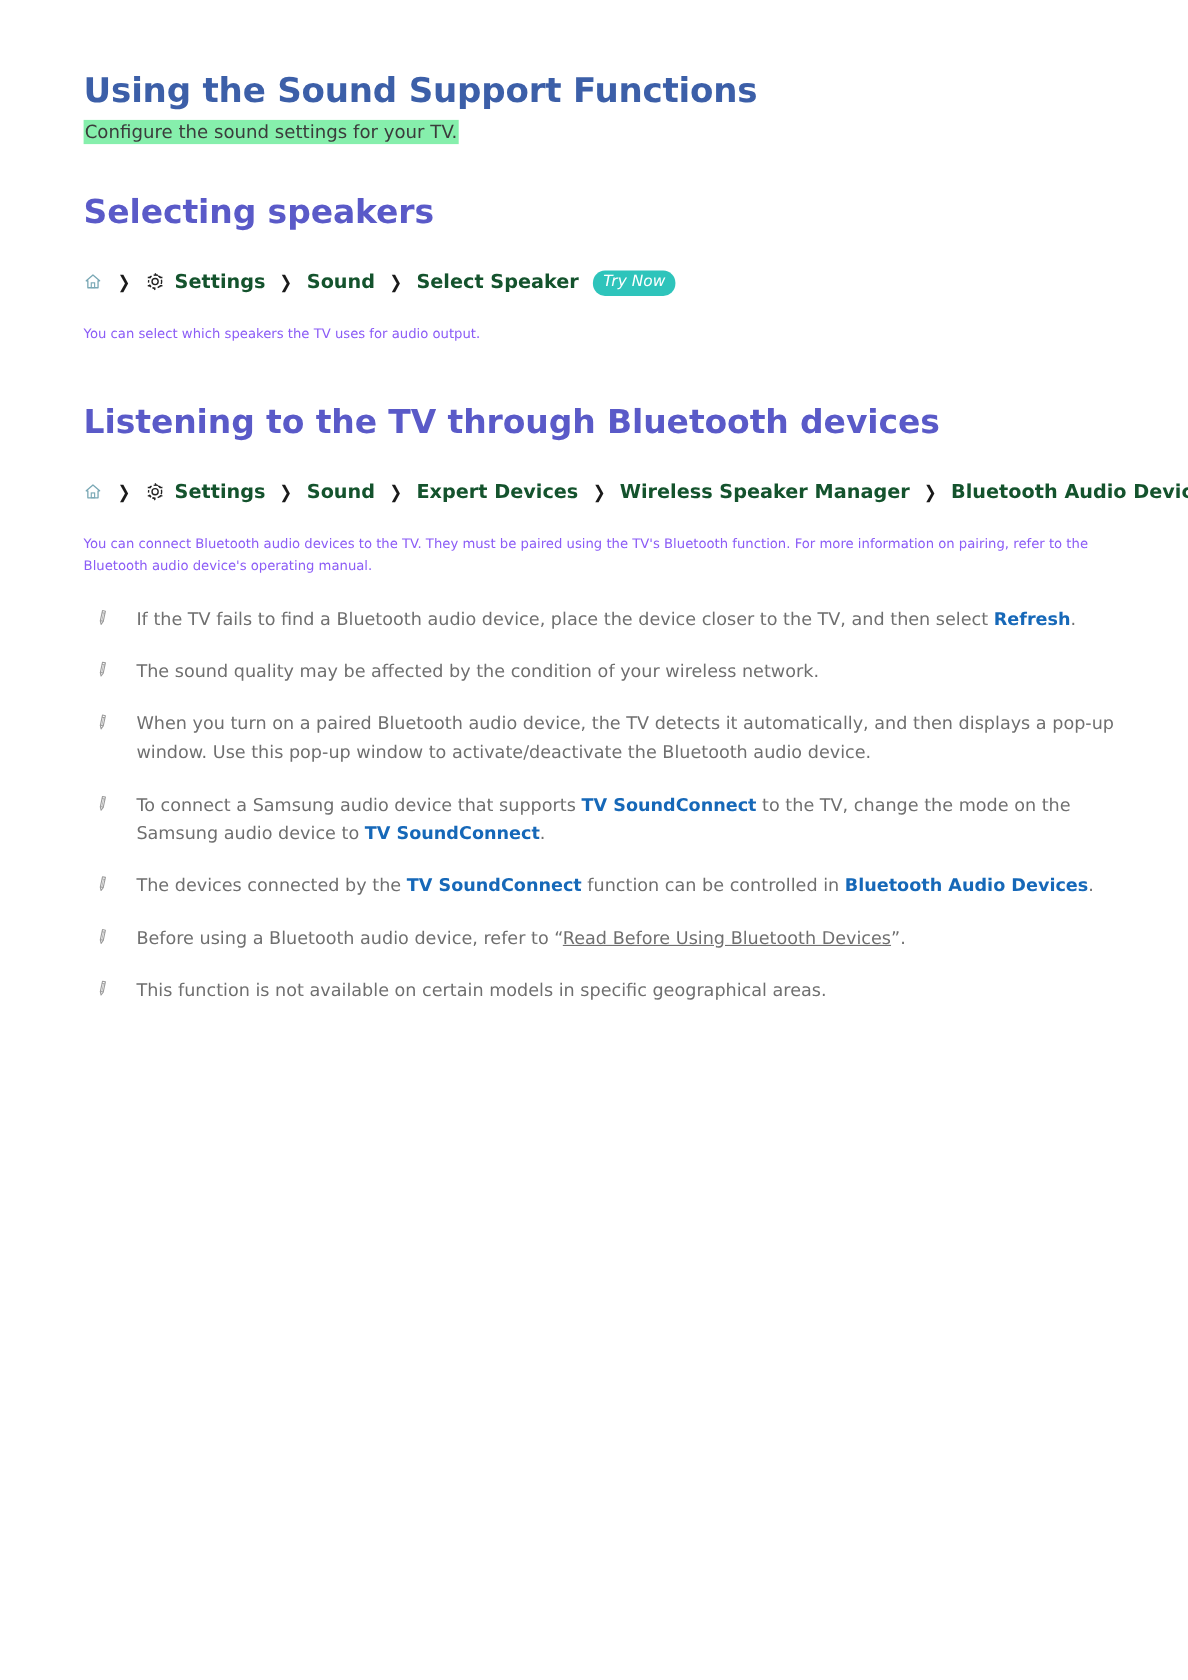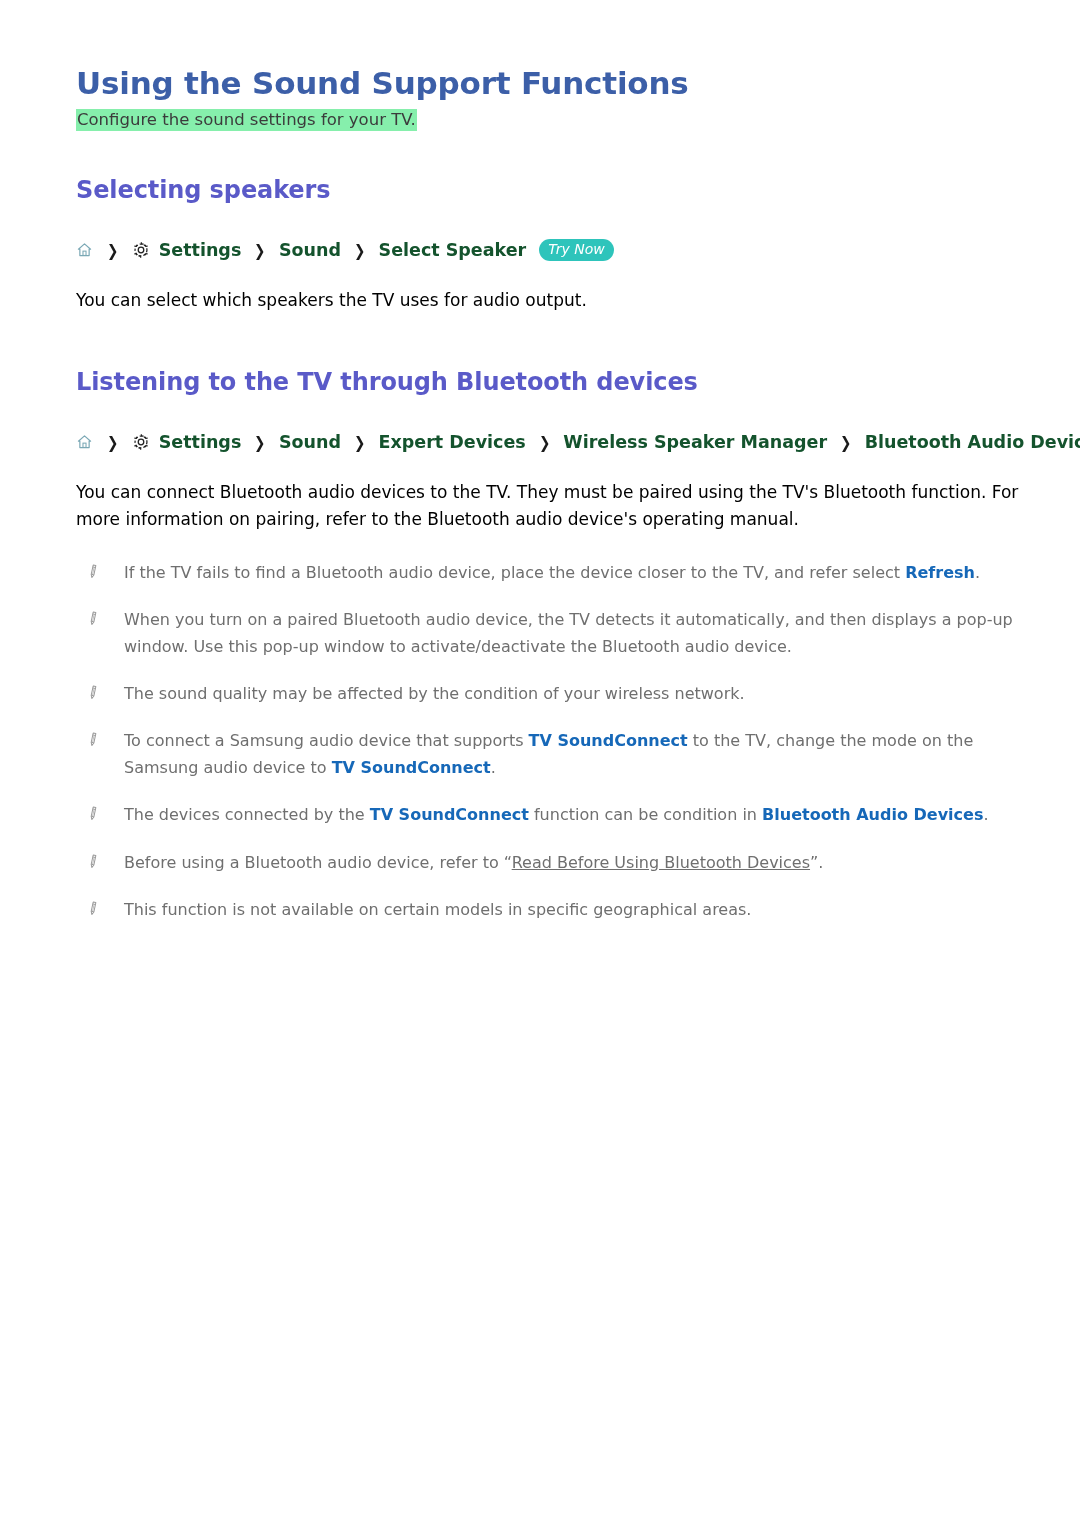--- a/index.html
+++ b/index.html
@@ -39,21 +39,21 @@
     color: #3b3b3b;
     background: #86efac;
     line-height: 1.5;
     padding: 1px 1px 2px 1px;
     box-decoration-break: clone;
     -webkit-box-decoration-break: clone;
   }
 
   
   .section-heading {
-    font-size: 24px;
+    font-size: 30px;
     font-weight: bold;
     color: #5a5ac8;
     letter-spacing: -0.1px;
     margin: 0 0 34px 0;
     line-height: 1.2;
   }
   .section-heading.second {
     margin-top: 54px;
     margin-bottom: 34px;
   }
@@ -102,22 +102,22 @@
     border-radius: 11px;
     padding: 1px 9px 3px 9px;
     margin-left: 7px;
     vertical-align: 2px;
     line-height: 1.3;
     font-style: italic;
   }
 
   
   .body-text {
-    font-size: 17px;
-    color: #000000;
+    font-size: 12px;
+    color: #8b5cf6;
     line-height: 1.62;
     margin: 0 0 26px 0;
     max-width: 950px;
   }
 
   
   .notes {
     list-style: none;
     margin: 18px 0 0 0;
     padding: 0;
@@ -227,53 +227,53 @@
   </p>
 
   <ul class="notes" id="notes-list">
       <li class="note"><span class="pencil"><svg viewBox="0 0 20 20" width="18" height="18" xmlns="http://www.w3.org/2000/svg">
             <g transform="rotate(12 10 10)">
               <path d="M8.6 2.4 L11.6 2.4 L11.6 13.1 L10.1 16.3 L8.6 13.1 Z" fill="#ffffff" stroke="#9a9a9a" stroke-width="1.1" stroke-linejoin="round"></path>
               <path d="M8.6 4.6 L11.6 4.6" stroke="#9a9a9a" stroke-width="1"></path>
               <path d="M10.1 5.2 L10.1 13.0" stroke="#b5b5b5" stroke-width="0.9"></path>
               <path d="M8.6 12.9 L11.6 12.9" stroke="#9a9a9a" stroke-width="1"></path>
             </g>
-          </svg></span><span><span>If the TV fails to find a Bluetooth audio device, place the device closer to the TV, and refer select </span><b class="link-strong">Refresh</b><span>.</span></span></li>
+          </svg></span><span><span>If the TV fails to find a Bluetooth audio device, place the device closer to the TV, and then select </span><b class="link-strong">Refresh</b><span>.</span></span></li>
+      <li class="note"><span class="pencil"><svg viewBox="0 0 20 20" width="18" height="18" xmlns="http://www.w3.org/2000/svg">
+            <g transform="rotate(12 10 10)">
+              <path d="M8.6 2.4 L11.6 2.4 L11.6 13.1 L10.1 16.3 L8.6 13.1 Z" fill="#ffffff" stroke="#9a9a9a" stroke-width="1.1" stroke-linejoin="round"></path>
+              <path d="M8.6 4.6 L11.6 4.6" stroke="#9a9a9a" stroke-width="1"></path>
+              <path d="M10.1 5.2 L10.1 13.0" stroke="#b5b5b5" stroke-width="0.9"></path>
+              <path d="M8.6 12.9 L11.6 12.9" stroke="#9a9a9a" stroke-width="1"></path>
+            </g>
+          </svg></span><span><span>The sound quality may be affected by the condition of your wireless network.</span></span></li>
       <li class="note"><span class="pencil"><svg viewBox="0 0 20 20" width="18" height="18" xmlns="http://www.w3.org/2000/svg">
             <g transform="rotate(12 10 10)">
               <path d="M8.6 2.4 L11.6 2.4 L11.6 13.1 L10.1 16.3 L8.6 13.1 Z" fill="#ffffff" stroke="#9a9a9a" stroke-width="1.1" stroke-linejoin="round"></path>
               <path d="M8.6 4.6 L11.6 4.6" stroke="#9a9a9a" stroke-width="1"></path>
               <path d="M10.1 5.2 L10.1 13.0" stroke="#b5b5b5" stroke-width="0.9"></path>
               <path d="M8.6 12.9 L11.6 12.9" stroke="#9a9a9a" stroke-width="1"></path>
             </g>
           </svg></span><span><span>When you turn on a paired Bluetooth audio device, the TV detects it automatically, and then displays a pop-up window. Use this pop-up window to activate/deactivate the Bluetooth audio device.</span></span></li>
       <li class="note"><span class="pencil"><svg viewBox="0 0 20 20" width="18" height="18" xmlns="http://www.w3.org/2000/svg">
             <g transform="rotate(12 10 10)">
               <path d="M8.6 2.4 L11.6 2.4 L11.6 13.1 L10.1 16.3 L8.6 13.1 Z" fill="#ffffff" stroke="#9a9a9a" stroke-width="1.1" stroke-linejoin="round"></path>
               <path d="M8.6 4.6 L11.6 4.6" stroke="#9a9a9a" stroke-width="1"></path>
               <path d="M10.1 5.2 L10.1 13.0" stroke="#b5b5b5" stroke-width="0.9"></path>
               <path d="M8.6 12.9 L11.6 12.9" stroke="#9a9a9a" stroke-width="1"></path>
             </g>
-          </svg></span><span><span>The sound quality may be affected by the condition of your wireless network.</span></span></li>
-      <li class="note"><span class="pencil"><svg viewBox="0 0 20 20" width="18" height="18" xmlns="http://www.w3.org/2000/svg">
-            <g transform="rotate(12 10 10)">
-              <path d="M8.6 2.4 L11.6 2.4 L11.6 13.1 L10.1 16.3 L8.6 13.1 Z" fill="#ffffff" stroke="#9a9a9a" stroke-width="1.1" stroke-linejoin="round"></path>
-              <path d="M8.6 4.6 L11.6 4.6" stroke="#9a9a9a" stroke-width="1"></path>
-              <path d="M10.1 5.2 L10.1 13.0" stroke="#b5b5b5" stroke-width="0.9"></path>
-              <path d="M8.6 12.9 L11.6 12.9" stroke="#9a9a9a" stroke-width="1"></path>
-            </g>
           </svg></span><span><span>To connect a Samsung audio device that supports </span><b class="link-strong">TV SoundConnect</b><span> to the TV, change the mode on the Samsung audio device to </span><b class="link-strong">TV SoundConnect</b><span>.</span></span></li>
       <li class="note"><span class="pencil"><svg viewBox="0 0 20 20" width="18" height="18" xmlns="http://www.w3.org/2000/svg">
             <g transform="rotate(12 10 10)">
               <path d="M8.6 2.4 L11.6 2.4 L11.6 13.1 L10.1 16.3 L8.6 13.1 Z" fill="#ffffff" stroke="#9a9a9a" stroke-width="1.1" stroke-linejoin="round"></path>
               <path d="M8.6 4.6 L11.6 4.6" stroke="#9a9a9a" stroke-width="1"></path>
               <path d="M10.1 5.2 L10.1 13.0" stroke="#b5b5b5" stroke-width="0.9"></path>
               <path d="M8.6 12.9 L11.6 12.9" stroke="#9a9a9a" stroke-width="1"></path>
             </g>
-          </svg></span><span><span>The devices connected by the </span><b class="link-strong">TV SoundConnect</b><span> function can be condition in </span><b class="link-strong">Bluetooth Audio Devices</b><span>.</span></span></li>
+          </svg></span><span><span>The devices connected by the </span><b class="link-strong">TV SoundConnect</b><span> function can be controlled in </span><b class="link-strong">Bluetooth Audio Devices</b><span>.</span></span></li>
       <li class="note"><span class="pencil"><svg viewBox="0 0 20 20" width="18" height="18" xmlns="http://www.w3.org/2000/svg">
             <g transform="rotate(12 10 10)">
               <path d="M8.6 2.4 L11.6 2.4 L11.6 13.1 L10.1 16.3 L8.6 13.1 Z" fill="#ffffff" stroke="#9a9a9a" stroke-width="1.1" stroke-linejoin="round"></path>
               <path d="M8.6 4.6 L11.6 4.6" stroke="#9a9a9a" stroke-width="1"></path>
               <path d="M10.1 5.2 L10.1 13.0" stroke="#b5b5b5" stroke-width="0.9"></path>
               <path d="M8.6 12.9 L11.6 12.9" stroke="#9a9a9a" stroke-width="1"></path>
             </g>
           </svg></span><span><span>Before using a Bluetooth audio device, refer to “</span><span class="underlined">Read Before Using Bluetooth Devices</span><span>”.</span></span></li>
       <li class="note"><span class="pencil"><svg viewBox="0 0 20 20" width="18" height="18" xmlns="http://www.w3.org/2000/svg">
             <g transform="rotate(12 10 10)">

